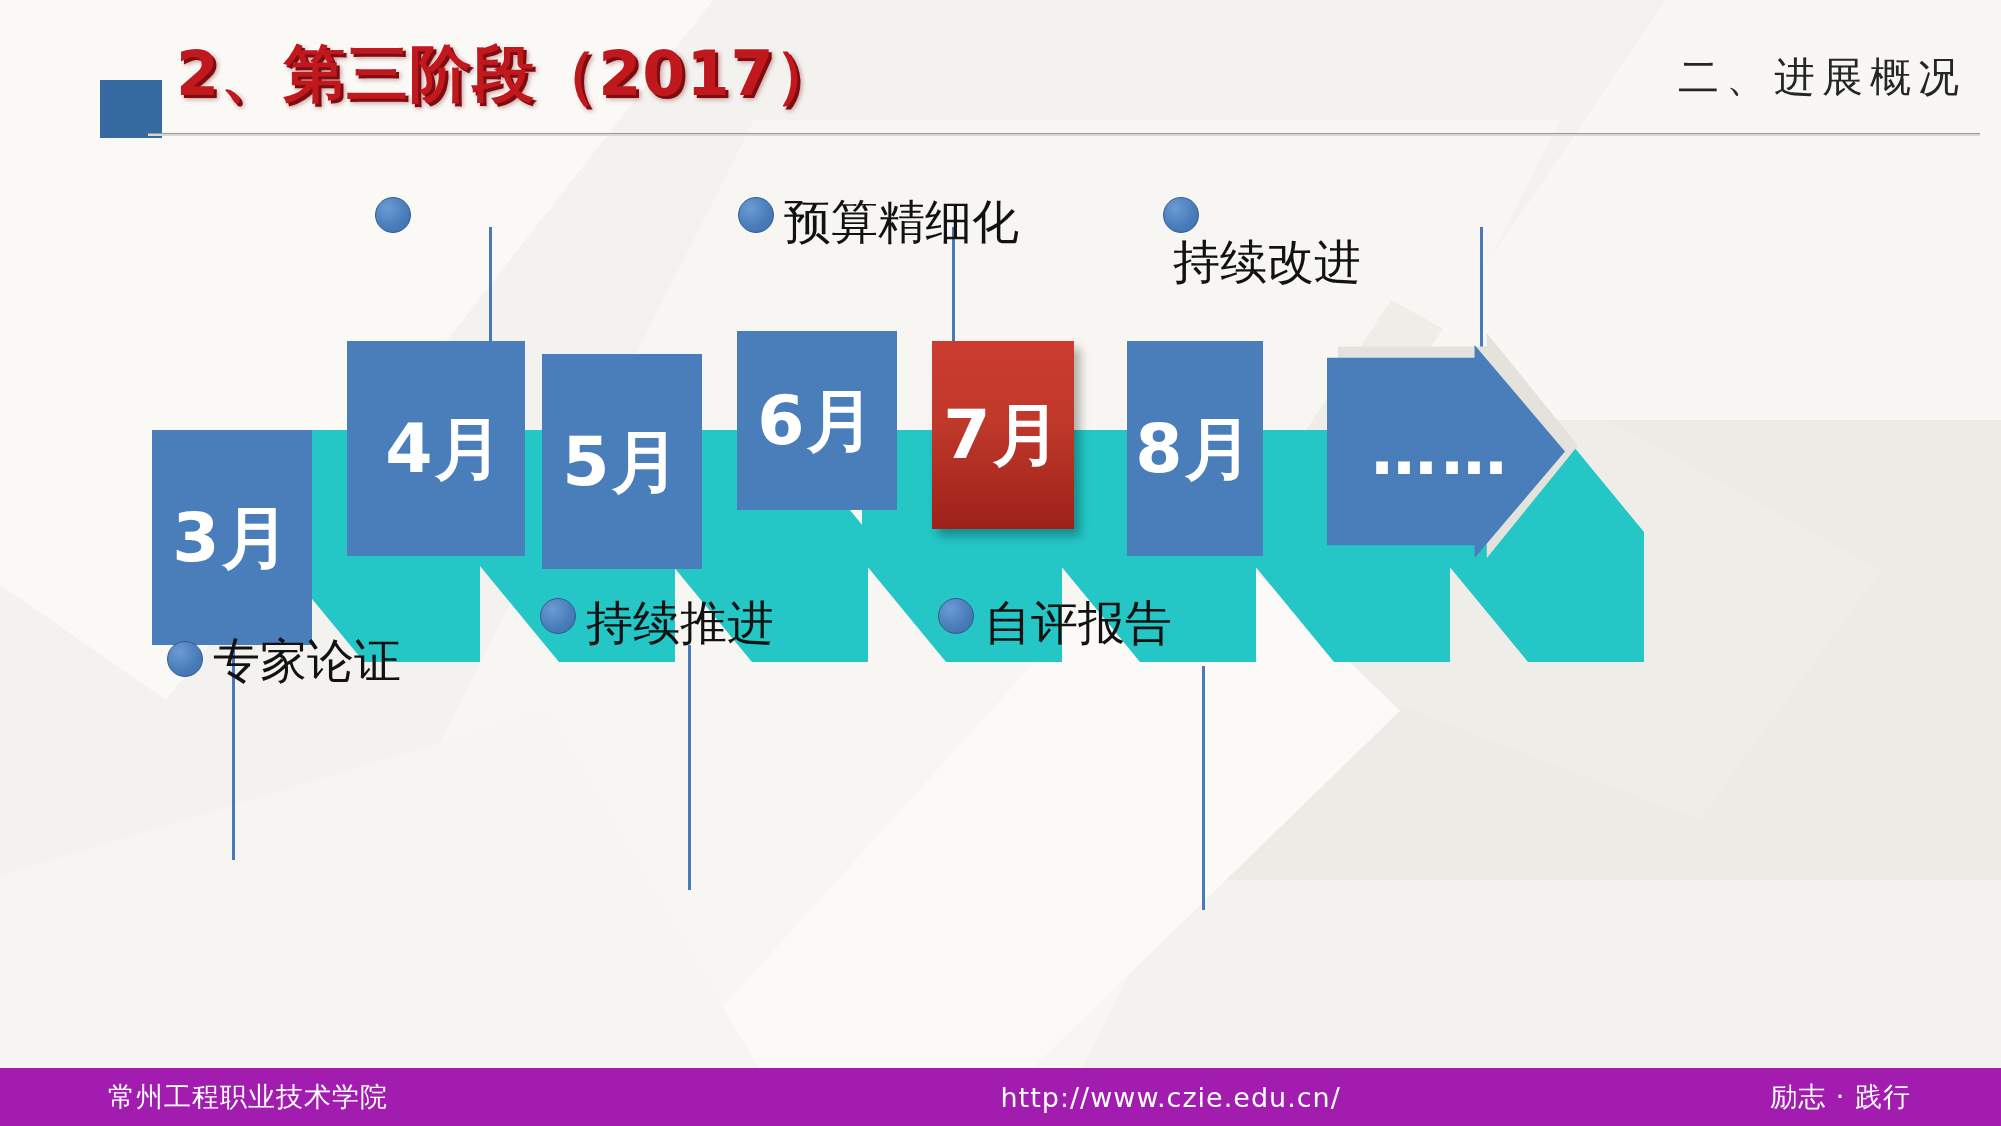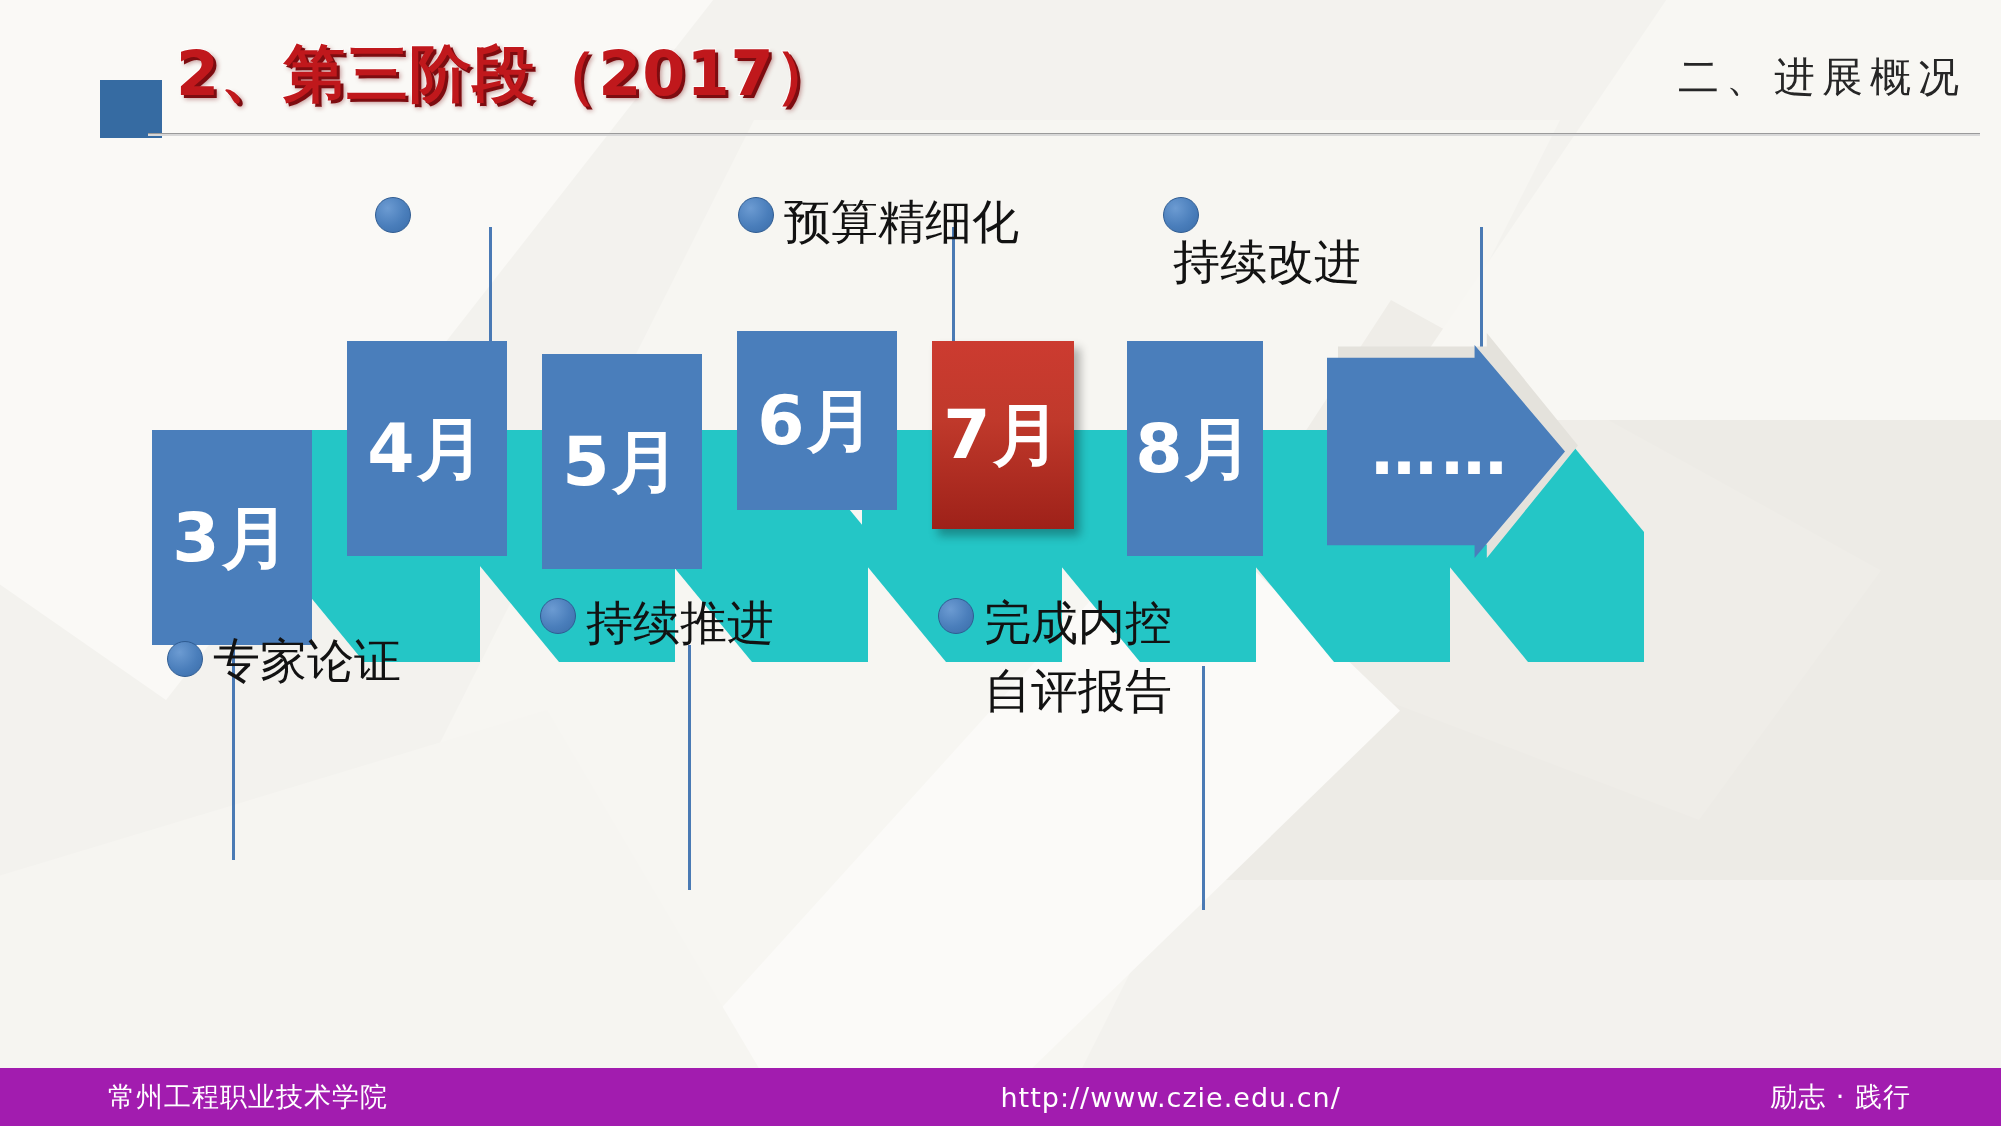--- a/index.html
+++ b/index.html
@@ -186,21 +186,21 @@
     <div class="connector" style="left:489px;top:227px;height:205px;"></div>
     <div class="connector" style="left:688px;top:645px;height:245px;"></div>
     <div class="connector" style="left:952px;top:227px;height:205px;"></div>
     <div class="connector" style="left:1202px;top:666px;height:244px;"></div>
     <div class="connector" style="left:1480px;top:227px;height:205px;"></div>
 
     <div class="month-box" style="left:152px;top:430px;width:160px;height:215px;">
       <span>3月</span>
     </div>
 
-    <div class="month-box" style="left:347px;top:341px;width:160px;height:215px;">
+    <div class="month-box" style="left:347px;top:341px;width:160px;height:215px;padding-left:18px;">
       <span>4月</span>
     </div>
 
     <div class="month-box" style="left:542px;top:341px;width:160px;height:215px;margin-top:13px;">
       <span>5月</span>
     </div>
 
     <div class="month-box" style="left:737px;top:331px;width:160px;height:179px;">
       <span>6月</span>
     </div>
@@ -246,21 +246,20 @@
     <div class="milestone m-sans" style="left:540px;top:589px;">
       <span class="dot"></span>
       <span class="mtext">
         <span class="ln">持续推进</span>
       </span>
     </div>
 
     <div class="milestone m-sans" style="left:938px;top:589px;">
       <span class="dot"></span>
       <span class="mtext">
-        <span class="ln">完成内控</span>
         <span class="ln">自评报告</span>
       </span>
     </div>
 
   </div>
 
   <div class="footer">
     <span class="f-left">常州工程职业技术学院</span>
     <span class="f-mid">http://www.czie.edu.cn/</span>
     <span class="f-right">励志 · 践行</span>

